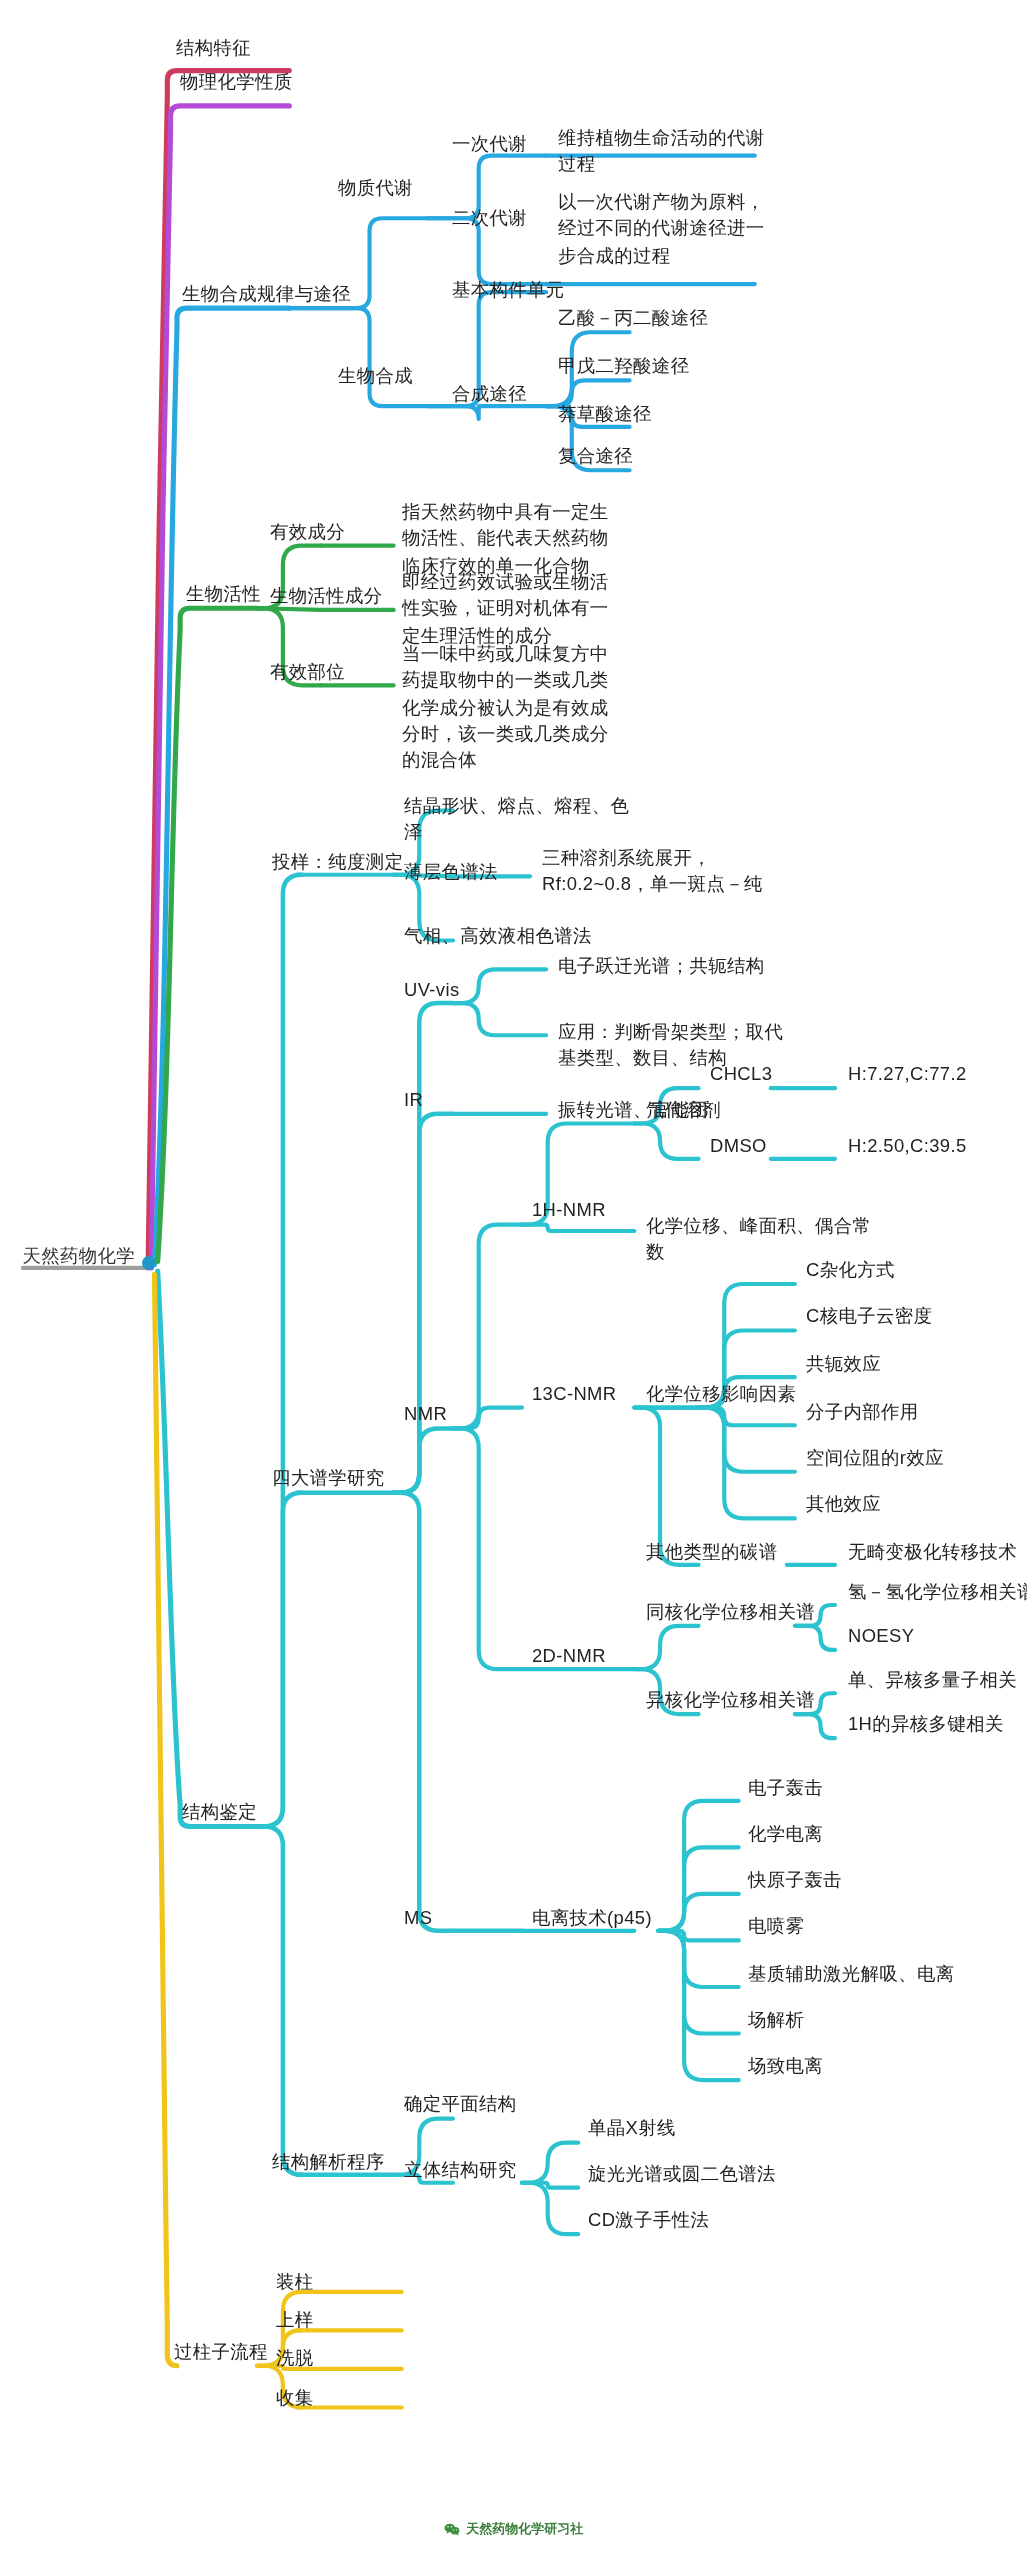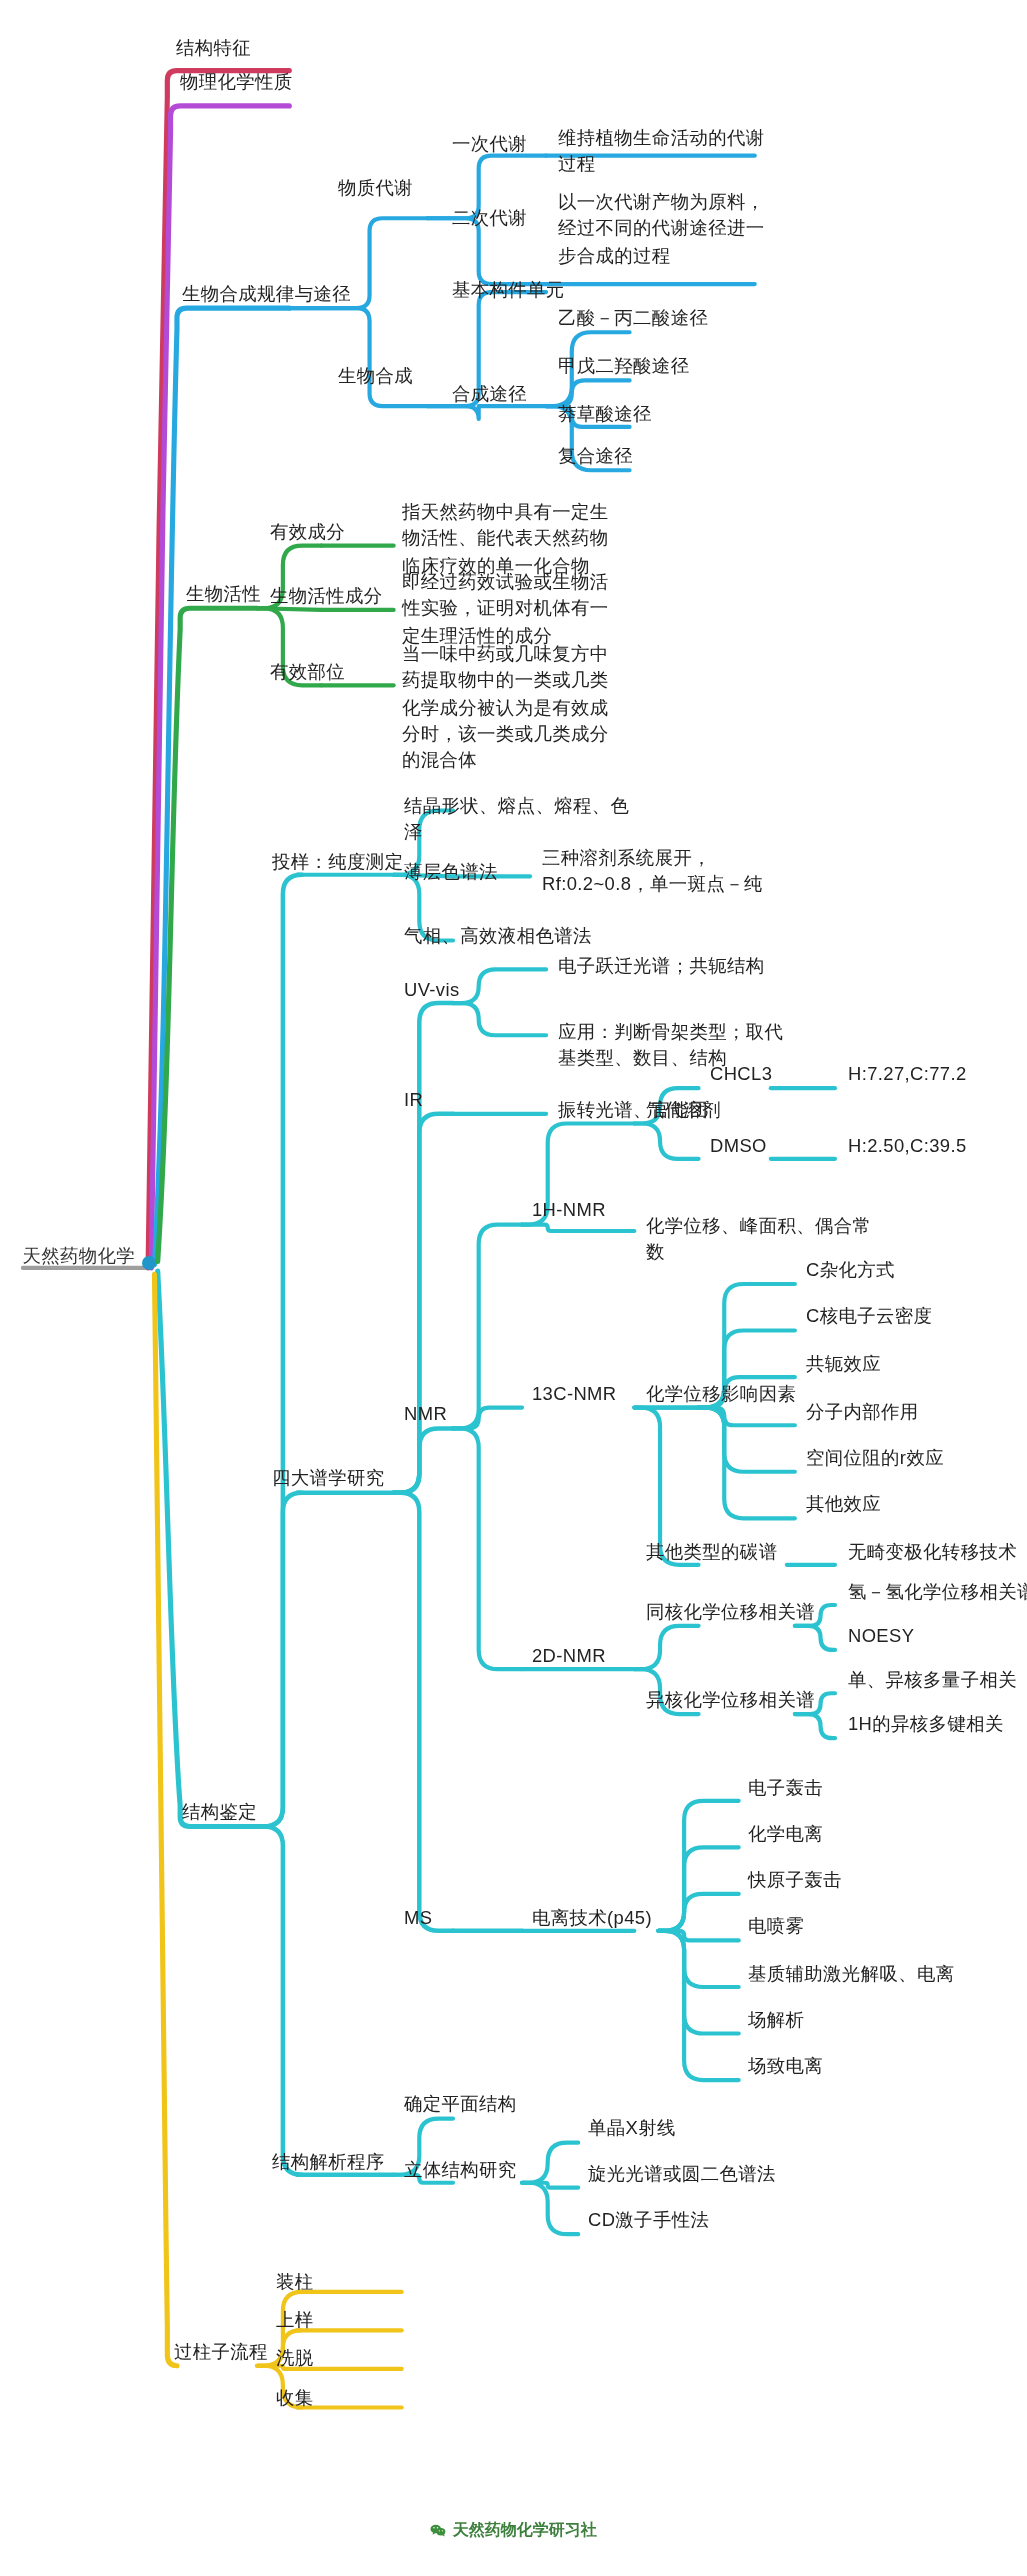--- a/index.html
+++ b/index.html
@@ -24,21 +24,21 @@
     color:#333;
   }
   .node.lvl1 { font-size:9.2px; }
   .node.lvl2 { font-size:9.2px; }
   .node.leafdesc { font-size:9.2px; }
   .footer {
     position:absolute;
     left:0; top:2520px; width:1027px;
     display:flex; align-items:center; justify-content:center;
     gap:6.4px;
-    font-size:16px;
+    font-size:13px;
     color:#3d7f3d;
     font-weight:600;
   }
   .wechat-icon {
     display:inline-block; width:16px; height:13px;
     position:relative;
   }
   .wechat-icon svg { display:block; }
   .rootdot {
     position:absolute; width:7.2px; height:7.2px; border-radius:50%;

